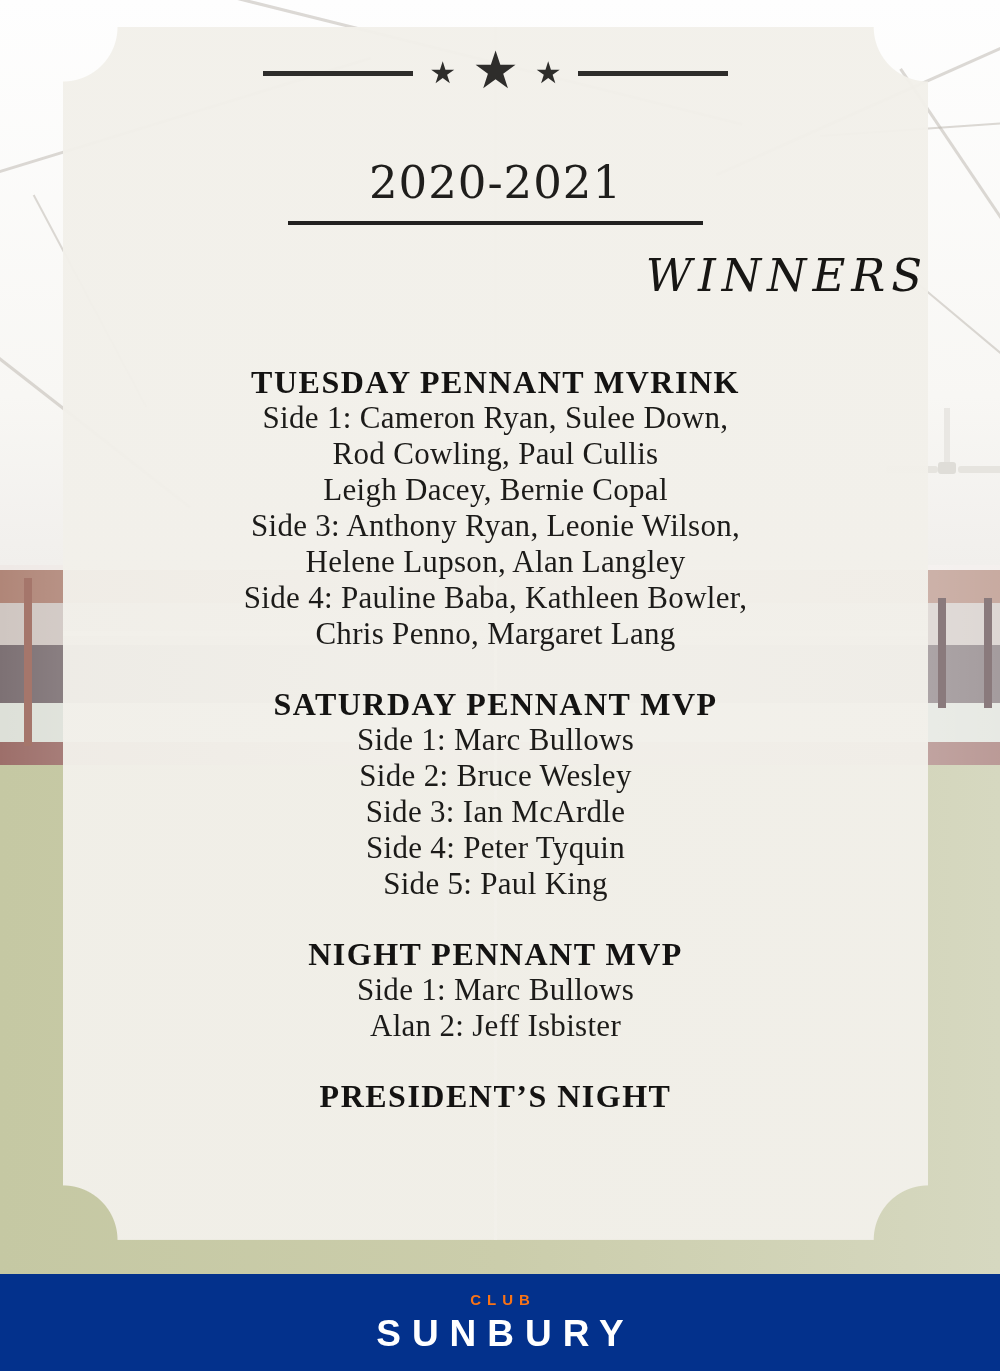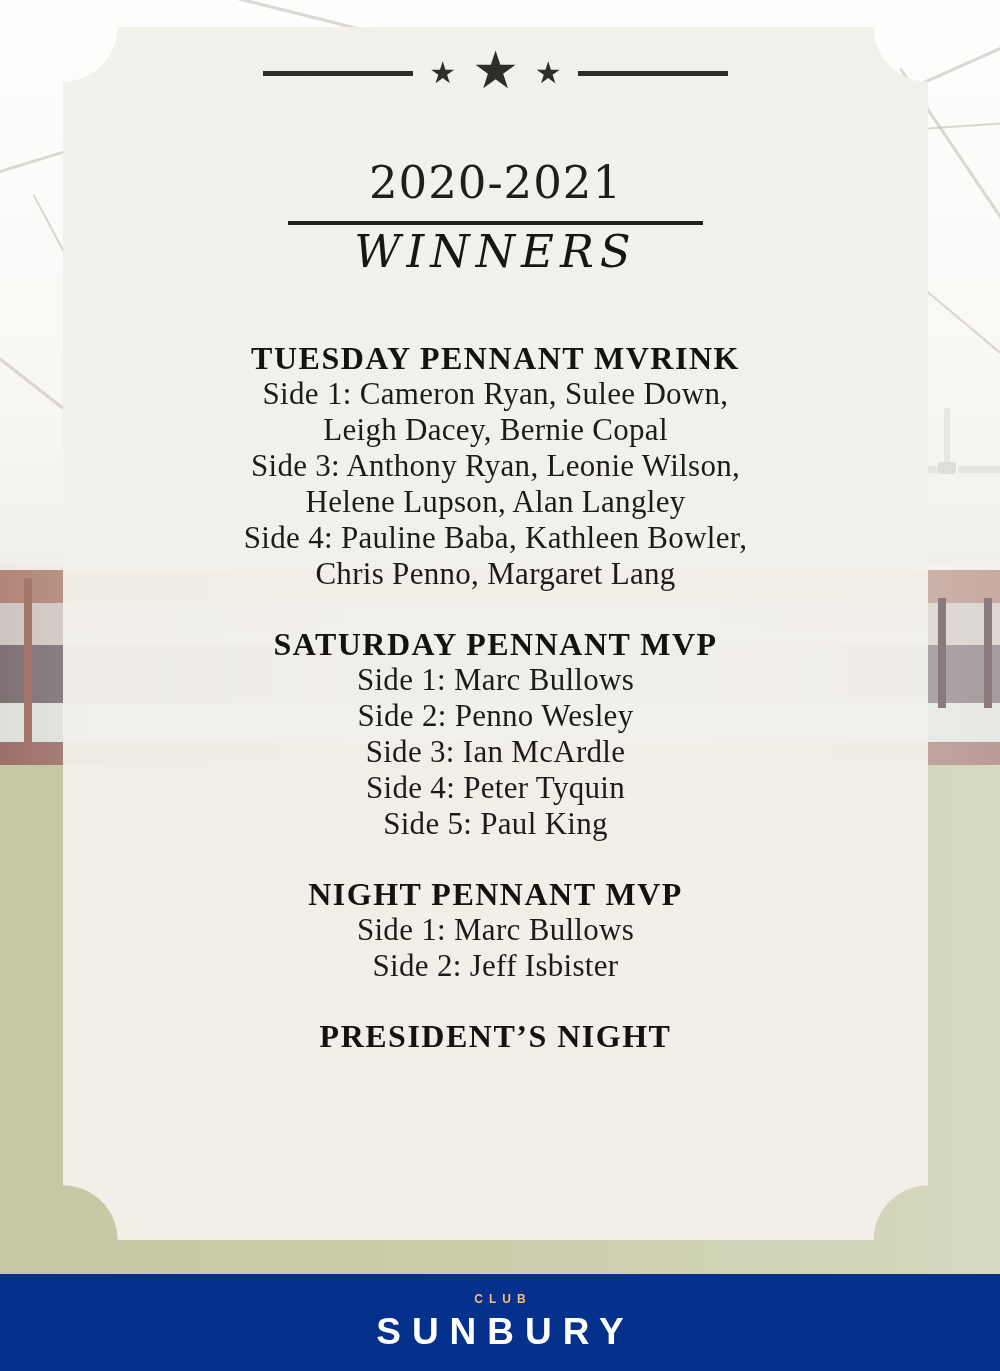--- a/index.html
+++ b/index.html
@@ -64,33 +64,33 @@
   .hline{display:inline-block;width:150px;height:5px;background:var(--star);}
   .star{color:var(--star);line-height:1;}
   .star.small{font-size:30px;}
   .star.big{font-size:52px;margin-top:-4px;}
 
   .title{font-family:"DejaVu Serif",serif;font-weight:500;font-size:45px;line-height:1.15;
     letter-spacing:1px;color:#1f1e1c;margin-top:6px;}
   .title-rule{width:415px;height:4px;background:#222120;margin:12px auto 0;}
 
   .subtitle{font-family:"DejaVu Serif",serif;font-style:italic;font-size:45px;letter-spacing:6px;
-    color:#171614;}
+    color:#171614;margin-top:24px;text-align:right;}
 
   .sections{margin-top:62px;}
   .section{margin-bottom:34px;}
   .sec-heading{font-family:"Liberation Serif",serif;font-weight:bold;font-size:32px;line-height:36px;
     letter-spacing:1.5px;color:#141312;}
   .sec-line{font-family:"Liberation Serif",serif;font-size:31px;line-height:36px;color:#1c1b19;letter-spacing:.3px;}
 
   
   .footer{position:absolute;left:0;bottom:0;width:100%;height:97px;background:var(--accent-blue);z-index:3;
     display:flex;flex-direction:column;align-items:center;justify-content:center;color:#fff;
     font-family:"Liberation Sans",sans-serif;}
-  .footer .club{font-size:12px;font-weight:bold;letter-spacing:6px;text-indent:6px;color:#fdba74;}
+  .footer .club{font-size:15px;font-weight:bold;letter-spacing:6px;text-indent:6px;color:#f97316;}
   .footer .name{font-size:37px;font-weight:bold;letter-spacing:11px;text-indent:11px;margin-top:5px;}
 </style>
 </head>
 <body>
 
 <div class="stage">
 
   <div class="bg">
     <div class="bg-roof"></div>
     <div class="beam b1"></div>
@@ -125,38 +125,39 @@
     <h1 class="title"><br><span>2020-2021</span></h1>
 
     <div class="title-rule"></div>
 
     <div class="subtitle">WINNERS</div>
 
     <div class="sections" id="sections">
         <div class="section">
           <h2 class="sec-heading">TUESDAY PENNANT MVRINK</h2>
           <p class="sec-line">Side 1: Cameron Ryan, Sulee Down,</p>
+          <p class="sec-line">Rod Cowling, Paul Cullis</p>
           <p class="sec-line">Leigh Dacey, Bernie Copal</p>
           <p class="sec-line">Side 3: Anthony Ryan, Leonie Wilson,</p>
           <p class="sec-line">Helene Lupson, Alan Langley</p>
           <p class="sec-line">Side 4: Pauline Baba, Kathleen Bowler,</p>
           <p class="sec-line">Chris Penno, Margaret Lang</p>
         </div>
         <div class="section">
           <h2 class="sec-heading">SATURDAY PENNANT MVP</h2>
           <p class="sec-line">Side 1: Marc Bullows</p>
-          <p class="sec-line">Side 2: Penno Wesley</p>
+          <p class="sec-line">Side 2: Bruce Wesley</p>
           <p class="sec-line">Side 3: Ian McArdle</p>
           <p class="sec-line">Side 4: Peter Tyquin</p>
           <p class="sec-line">Side 5: Paul King</p>
         </div>
         <div class="section">
           <h2 class="sec-heading">NIGHT PENNANT MVP</h2>
           <p class="sec-line">Side 1: Marc Bullows</p>
-          <p class="sec-line">Side 2: Jeff Isbister</p>
+          <p class="sec-line">Alan 2: Jeff Isbister</p>
         </div>
         <div class="section">
           <h2 class="sec-heading">PRESIDENT’S NIGHT</h2>
         </div>
       </div>
   </div>
 
   <footer class="footer">
     <div class="club">CLUB</div>
     <div class="name">SUNBURY</div>

